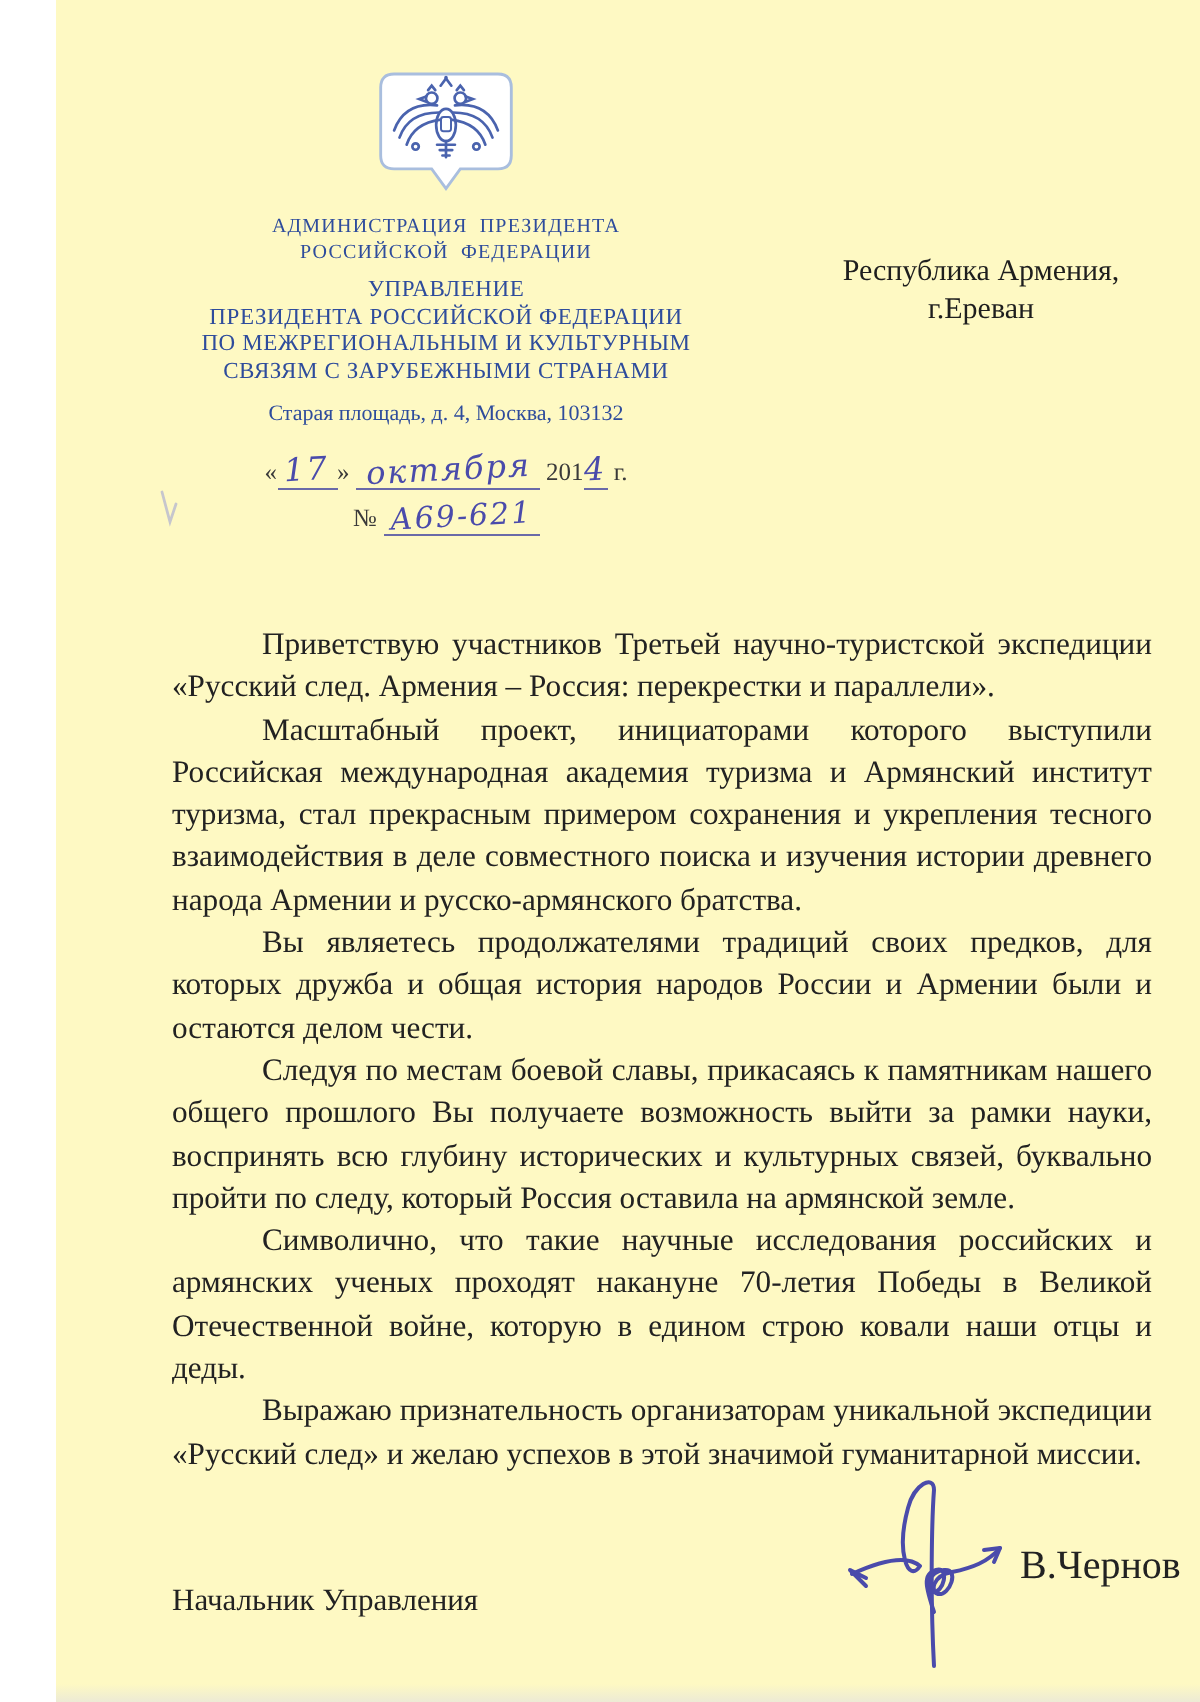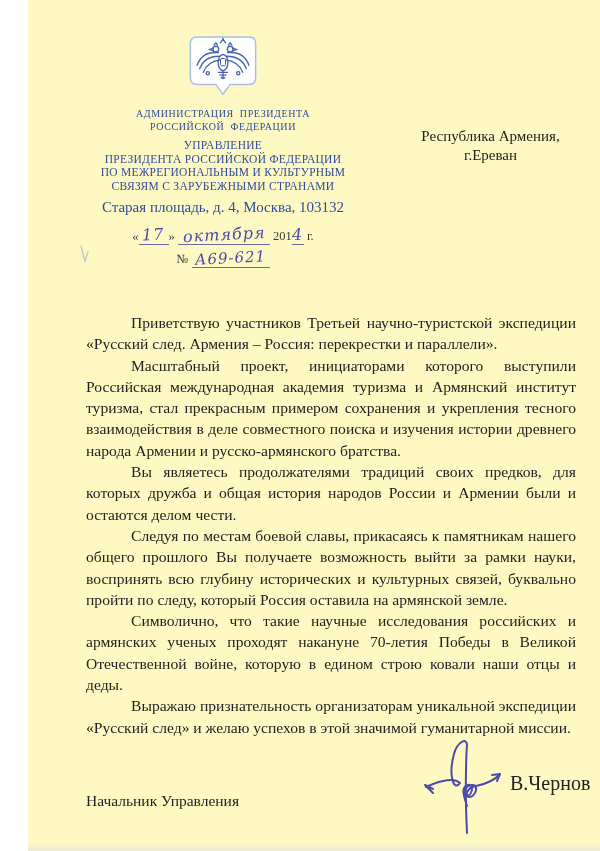--- a/index.html
+++ b/index.html
@@ -8,21 +8,21 @@
     font-family:"Liberation Serif", serif;
     margin-left:28px;
   }
   
   .lh-col{position:absolute;left:50px;top:35px;width:290px;text-align:center;color:#2e4c9c;}
   .emblem-wrap{width:68px;height:64px;margin:0 auto 8px auto;}
   .org-line{font-size:10px;letter-spacing:0.6px;word-spacing:3px;line-height:13px;font-weight:500;}
   .dept-block{margin-top:6px;}
   .dept-line{font-size:11.5px;font-weight:400;letter-spacing:0.3px;line-height:13.5px;}
   .addr-block{margin-top:9px;}
-  .addr-line{font-size:15px;line-height:11.5px;}
+  .addr-line{font-size:11px;line-height:11.5px;}
   
   .date-line{margin-top:15px;font-size:12.5px;color:#3a3a3a;white-space:nowrap;}
   .num-line{margin-top:7px;font-size:12.5px;color:#3a3a3a;}
   .blank{display:inline-block;border-bottom:1px solid #6a6aa8;text-align:center;}
   .blank.day{min-width:30px;}
   .blank.month{min-width:92px;}
   .blank.ydigit{min-width:12px;}
   .blank.num{min-width:78px;}
   .hand{
     font-family:"DejaVu Serif", serif;font-style:italic;color:#4a4bab;

